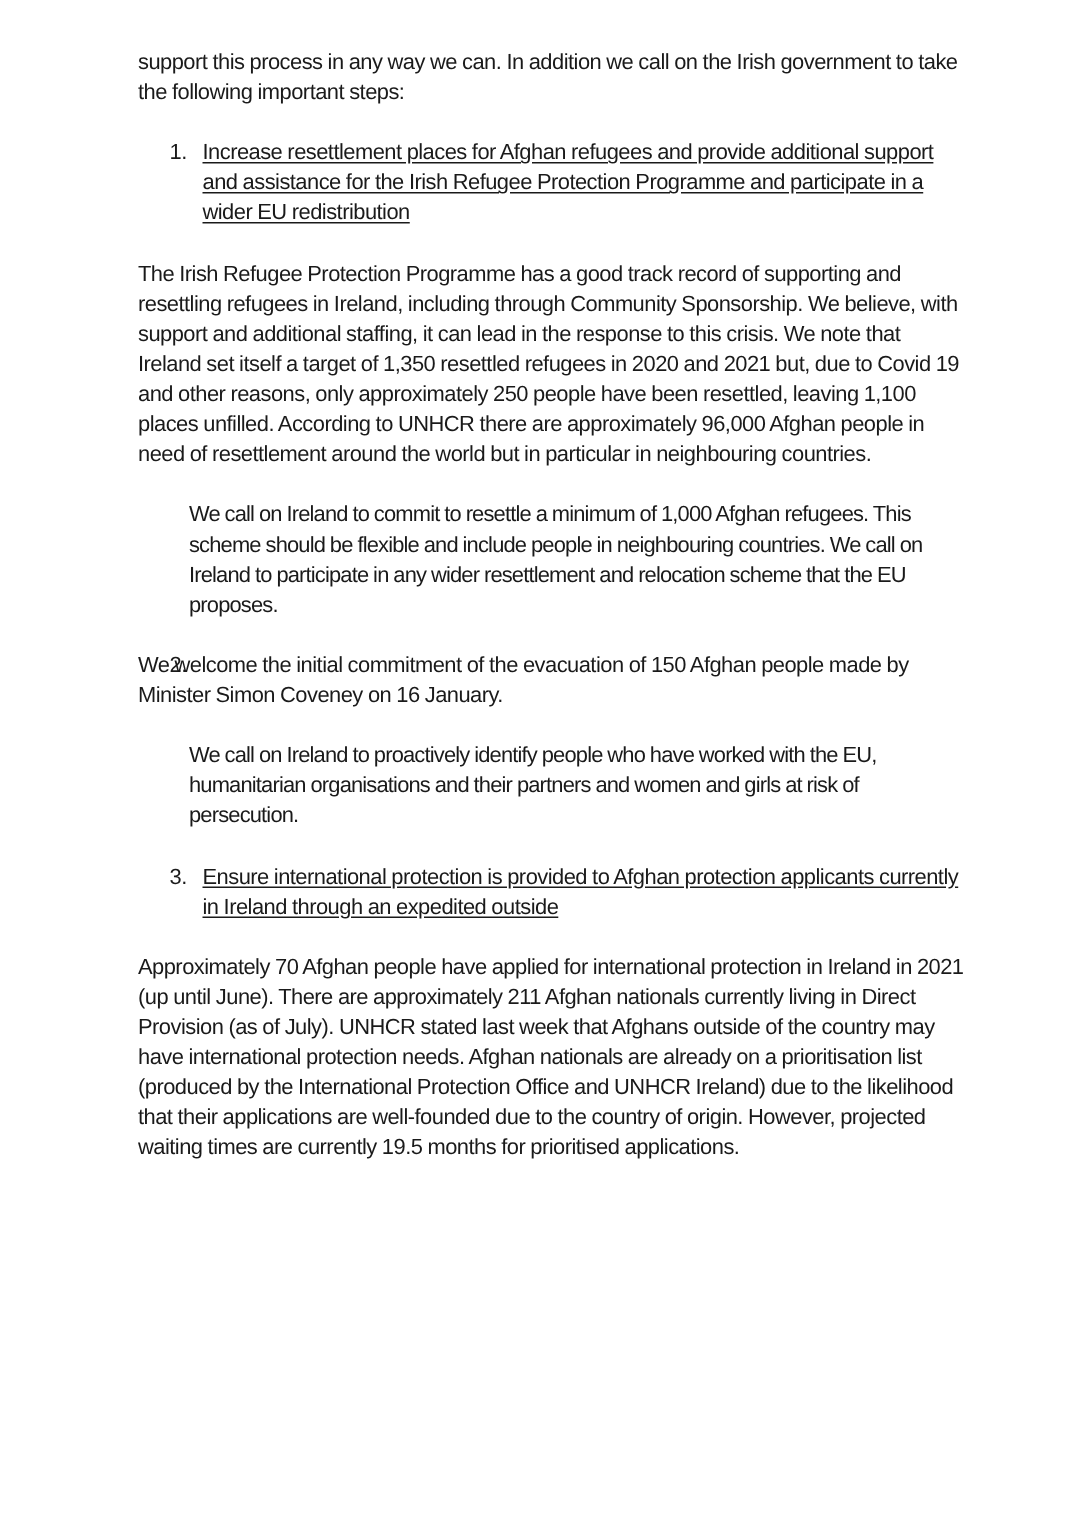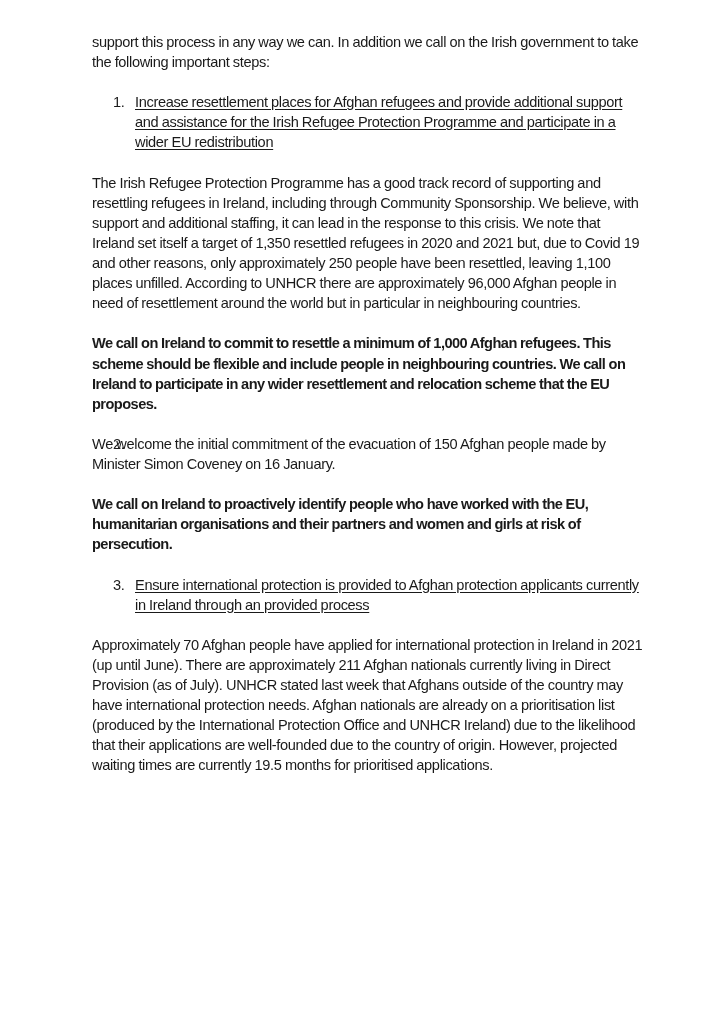--- a/index.html
+++ b/index.html
@@ -25,22 +25,23 @@
       letter-spacing: -0.35px;
       word-spacing: -0.3px;
     }
     p {
       margin: 0;
     }
     .gap {
       height: 20.1px;
     }
     .bold {
-      font-weight: bold;
+      font-weight: normal;
       letter-spacing: -0.55px;
+      margin-left: 34px;
     }
     .list-item {
       position: relative;
       padding-left: 43px;
     }
     .list-num {
       position: absolute;
       left: 21px;
       top: 0;
     }
@@ -70,19 +71,19 @@
   <div class="list-item">
     <span class="list-num">2.</span>
   </div>
   <p>We welcome the initial commitment of the evacuation of 150 Afghan people made by Minister Simon Coveney on 16 January.</p>
   <div class="gap"></div>
   <p class="bold">We call on Ireland to proactively identify people who have worked with the EU, humanitarian organisations and their partners and women and girls at risk of persecution.</p>
   <div class="gap"></div>
 
   <div class="list-item">
     <span class="list-num">3.</span>
-    <span class="list-text">Ensure international protection is provided to Afghan protection applicants currently in Ireland through an provided process</span>
+    <span class="list-text">Ensure international protection is provided to Afghan protection applicants currently in Ireland through an expedited outside</span>
   </div>
   <div class="gap"></div>
   <p>Approximately 70 Afghan people have applied for international protection in Ireland in 2021 (up until June). There are approximately 211 Afghan nationals currently living in Direct Provision (as of July). UNHCR stated last week that Afghans outside of the country may have international protection needs. Afghan nationals are already on a prioritisation list (produced by the International Protection Office and UNHCR Ireland) due to the likelihood that their applications are well-founded due to the country of origin. However, projected waiting times are currently 19.5 months for prioritised applications.</p>
   <div class="gap"></div>
 
 </div>
 
 </body></html>

